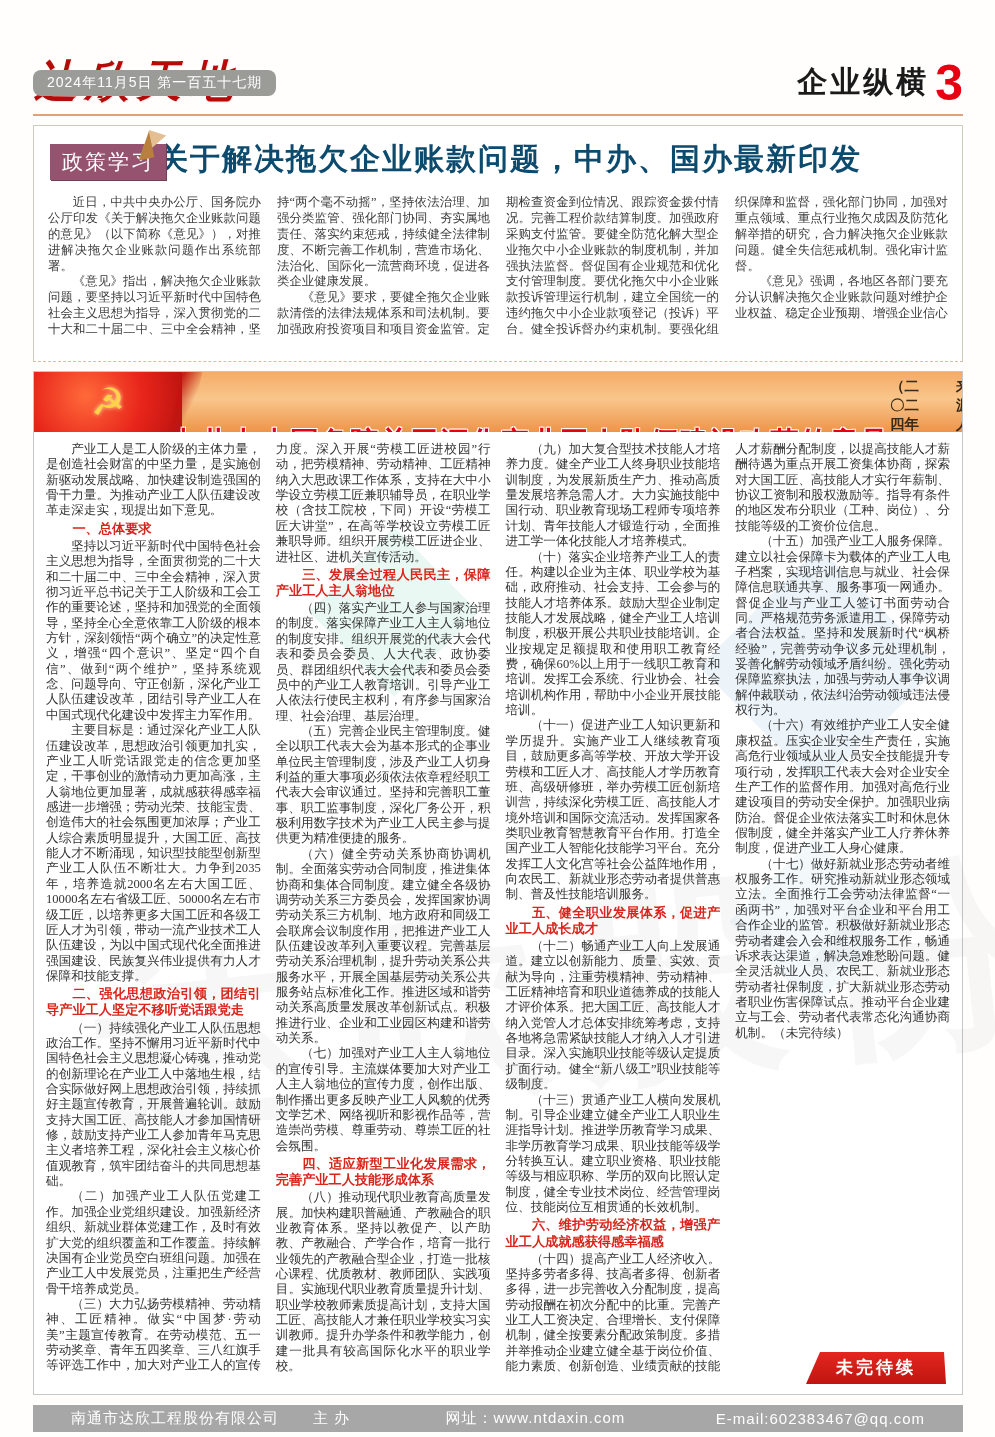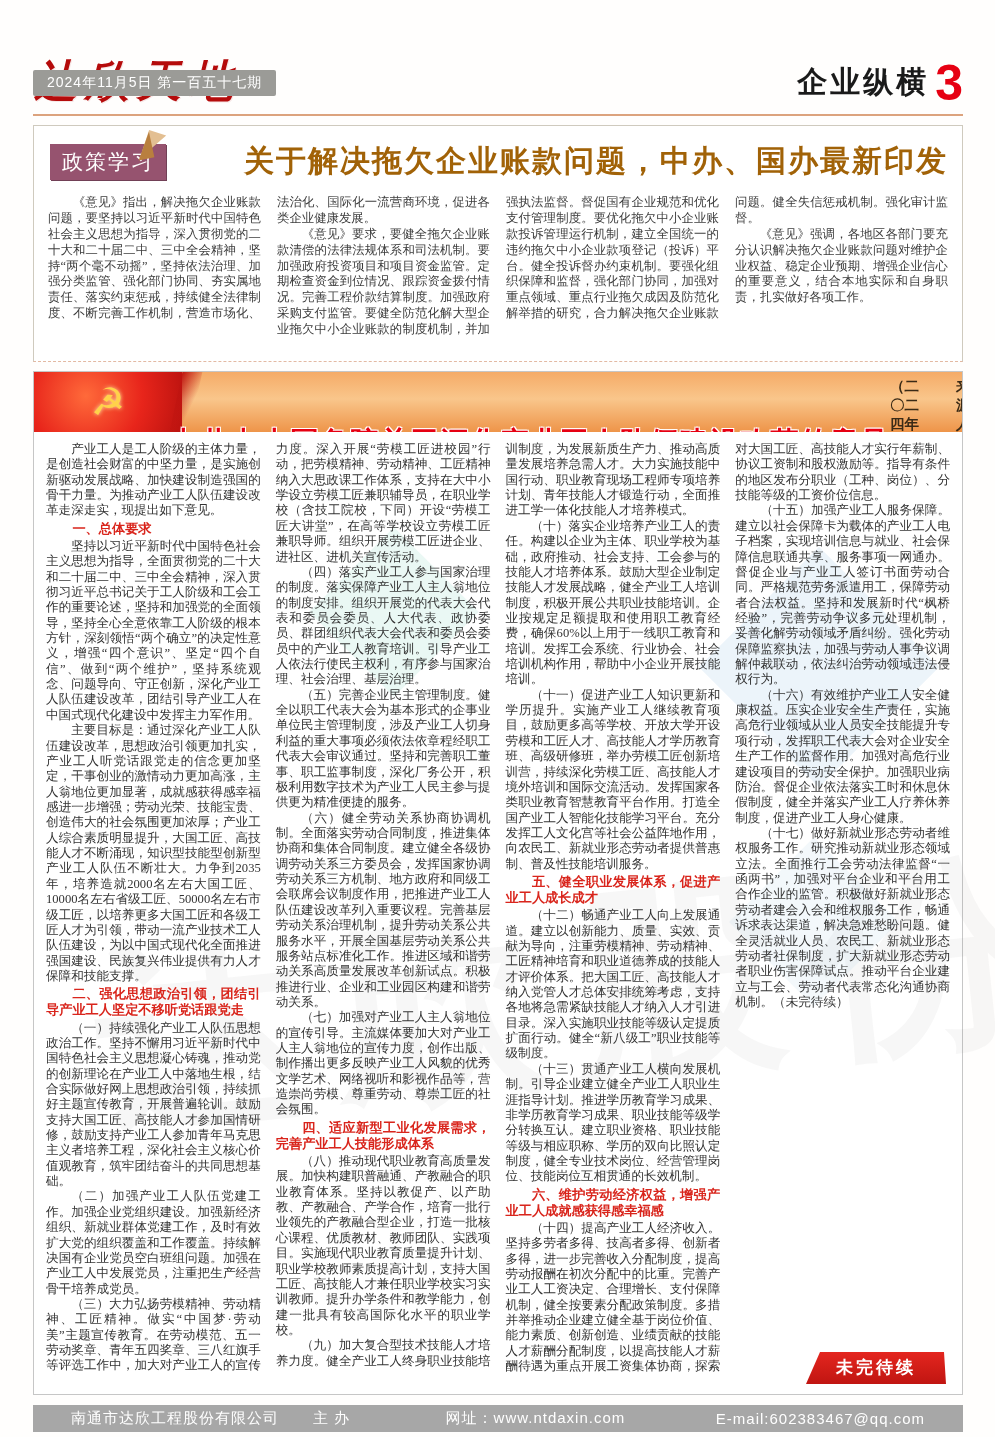--- a/index.html
+++ b/index.html
@@ -3,40 +3,40 @@
 <meta charset="utf-8">
 <style>
   html,body{margin:0;padding:0;background:#e9e7e2;}
   .page{position:relative;width:995px;height:1437px;margin:0 auto;background:#fffefd;
         font-family:"Liberation Serif",serif;overflow:hidden;}
   .content{position:absolute;left:33px;right:32px;top:57px;}
 
   
   .header{position:relative;height:52px;}
   .issue-badge{position:absolute;left:0;top:13px;background:#9b9b97;color:#fff;
-        font-family:"Liberation Sans",sans-serif;font-size:14px;padding:4px 14px;border-radius:2px;letter-spacing:1px;}
+        font-family:"Liberation Sans",sans-serif;font-size:14px;padding:4px 14px;border-radius:8px;letter-spacing:1px;}
   .masthead{text-align:left;font-size:44px;line-height:50px;color:#b50b0b;font-weight:bold;
         font-style:italic;letter-spacing:8px;text-shadow:1px 1px 0 #d98c8c33;}
   .section-group{position:absolute;right:0;top:2px;display:flex;align-items:flex-end;}
   .section-title{font-family:"Liberation Sans",sans-serif;font-weight:bold;font-size:30px;color:#1a1a1a;letter-spacing:3px;line-height:46px;}
   .page-number{font-family:"Liberation Sans",sans-serif;font-weight:bold;font-size:50px;color:#e60012;line-height:44px;margin-left:6px;}
   .header-rule{border:none;border-top:2px solid #dca37e;margin:5px 0 9px 0;}
 
   
   .policy-box{position:relative;border:1px solid #cfcabe;border-bottom:1px dashed #e3b9a2;
         padding:10px 14px 8px 14px;background:#fff;}
   .policy-head{position:relative;height:50px;}
   .policy-tag{position:absolute;left:2px;top:8px;background:#96536f;color:#fff;
         font-family:"Liberation Sans",sans-serif;font-size:21px;padding:4px 12px;letter-spacing:2px;box-shadow:1px 1px 0 #714056;}
   .origami{position:absolute;left:96px;top:-4px;width:0;height:0;border-left:18px solid #e3bf92;
         border-bottom:30px solid transparent;transform:rotate(18deg);}
   .origami::after{content:"";position:absolute;left:-26px;top:4px;width:0;height:0;
         border-right:16px solid #b97f3e;border-top:26px solid transparent;transform:rotate(-30deg);display:block;}
-  .policy-title{text-align:right;padding-left:110px;font-family:Liberation Sans, sans-serif;
-        font-weight:bold;font-size:30px;line-height:50px;color:#a16207;letter-spacing:2px;}
+  .policy-title{text-align:left;padding-left:110px;font-family:Liberation Mono, monospace;
+        font-weight:bold;font-size:30px;line-height:50px;color:#0c4a6e;letter-spacing:2px;}
   .policy-cols{margin-top:9px;column-count:4;column-gap:16px;column-fill:auto;height:158px;overflow:hidden;
         font-size:12.4px;line-height:1.28;text-align:justify;color:#3c3c3c;}
   .policy-cols p{margin:0;text-indent:2em;}
 
   
   .main-box{position:relative;margin-top:9px;border:1px solid #c6c6c6;background:#fff;}
   .banner{position:relative;height:60px;background:linear-gradient(180deg,#f5ab67 0%,#f9c68b 45%,#ee9449 100%);
         overflow:hidden;}
   .flag{position:absolute;left:0;top:0;width:148px;height:100%;
         background:radial-gradient(circle at 35% 40%,#ff6a3a,#e8251b 55%,#bf1410 95%);
@@ -98,20 +98,21 @@
     <hr class="header-rule">
 
     <div class="policy-box">
       <div class="policy-head">
         <span class="policy-tag">政策学习</span>
         <span class="origami"></span>
         <div class="policy-title">关于解决拖欠企业账款问题，中办、国办最新印发</div>
       </div>
       <div class="policy-cols">
 
+      <p class="pol-p">近日，中共中央办公厅、国务院办公厅印发《关于解决拖欠企业账款问题的意见》（以下简称《意见》），对推进解决拖欠企业账款问题作出系统部署。</p>
           <p class="pol-p">《意见》指出，解决拖欠企业账款问题，要坚持以习近平新时代中国特色社会主义思想为指导，深入贯彻党的二十大和二十届二中、三中全会精神，坚持“两个毫不动摇”，坚持依法治理、加强分类监管、强化部门协同、夯实属地责任、落实约束惩戒，持续健全法律制度、不断完善工作机制，营造市场化、法治化、国际化一流营商环境，促进各类企业健康发展。</p>
           <p class="pol-p">《意见》要求，要健全拖欠企业账款清偿的法律法规体系和司法机制。要加强政府投资项目和项目资金监管。定期检查资金到位情况、跟踪资金拨付情况。完善工程价款结算制度。加强政府采购支付监管。要健全防范化解大型企业拖欠中小企业账款的制度机制，并加强执法监督。督促国有企业规范和优化支付管理制度。要优化拖欠中小企业账款投诉管理运行机制，建立全国统一的违约拖欠中小企业款项登记（投诉）平台。健全投诉督办约束机制。要强化组织保障和监督，强化部门协同，加强对重点领域、重点行业拖欠成因及防范化解举措的研究，合力解决拖欠企业账款问题。健全失信惩戒机制。强化审计监督。</p>
           <p class="pol-p">《意见》强调，各地区各部门要充分认识解决拖欠企业账款问题对维护企业权益、稳定企业预期、增强企业信心的重要意义，结合本地实际和自身职责，扎实做好各项工作。</p>
         </div>
     </div>
 
     <div class="main-box">
       <div class="banner">
         <div class="flag">
           <span class="emblem">☭</span>
@@ -132,20 +133,21 @@
         <div class="wm wm-diamond wm-d3"></div>
         <div class="body-cols">
             <p class="body-p">产业工人是工人阶级的主体力量，是创造社会财富的中坚力量，是实施创新驱动发展战略、加快建设制造强国的骨干力量。为推动产业工人队伍建设改革走深走实，现提出如下意见。</p>
             <p class="body-h">一、总体要求</p>
             <p class="body-p">坚持以习近平新时代中国特色社会主义思想为指导，全面贯彻党的二十大和二十届二中、三中全会精神，深入贯彻习近平总书记关于工人阶级和工会工作的重要论述，坚持和加强党的全面领导，坚持全心全意依靠工人阶级的根本方针，深刻领悟“两个确立”的决定性意义，增强“四个意识”、坚定“四个自信”、做到“两个维护”，坚持系统观念、问题导向、守正创新，深化产业工人队伍建设改革，团结引导产业工人在中国式现代化建设中发挥主力军作用。</p>
             <p class="body-p">主要目标是：通过深化产业工人队伍建设改革，思想政治引领更加扎实，产业工人听党话跟党走的信念更加坚定，干事创业的激情动力更加高涨，主人翁地位更加显著，成就感获得感幸福感进一步增强；劳动光荣、技能宝贵、创造伟大的社会氛围更加浓厚；产业工人综合素质明显提升，大国工匠、高技能人才不断涌现，知识型技能型创新型产业工人队伍不断壮大。力争到2035年，培养造就2000名左右大国工匠、10000名左右省级工匠、50000名左右市级工匠，以培养更多大国工匠和各级工匠人才为引领，带动一流产业技术工人队伍建设，为以中国式现代化全面推进强国建设、民族复兴伟业提供有力人才保障和技能支撑。</p>
             <p class="body-h">二、强化思想政治引领，团结引导产业工人坚定不移听党话跟党走</p>
             <p class="body-p">（一）持续强化产业工人队伍思想政治工作。坚持不懈用习近平新时代中国特色社会主义思想凝心铸魂，推动党的创新理论在产业工人中落地生根，结合实际做好网上思想政治引领，持续抓好主题宣传教育，开展普遍轮训。鼓励支持大国工匠、高技能人才参加国情研修，鼓励支持产业工人参加青年马克思主义者培养工程，深化社会主义核心价值观教育，筑牢团结奋斗的共同思想基础。</p>
             <p class="body-p">（二）加强产业工人队伍党建工作。加强企业党组织建设。加强新经济组织、新就业群体党建工作，及时有效扩大党的组织覆盖和工作覆盖。持续解决国有企业党员空白班组问题。加强在产业工人中发展党员，注重把生产经营骨干培养成党员。</p>
             <p class="body-p">（三）大力弘扬劳模精神、劳动精神、工匠精神。做实“中国梦·劳动美”主题宣传教育。在劳动模范、五一劳动奖章、青年五四奖章、三八红旗手等评选工作中，加大对产业工人的宣传力度。深入开展“劳模工匠进校园”行动，把劳模精神、劳动精神、工匠精神纳入大思政课工作体系，支持在大中小学设立劳模工匠兼职辅导员，在职业学校（含技工院校，下同）开设“劳模工匠大讲堂”，在高等学校设立劳模工匠兼职导师。组织开展劳模工匠进企业、进社区、进机关宣传活动。</p>
+            <p class="body-h">三、发展全过程人民民主，保障产业工人主人翁地位</p>
             <p class="body-p">（四）落实产业工人参与国家治理的制度。落实保障产业工人主人翁地位的制度安排。组织开展党的代表大会代表和委员会委员、人大代表、政协委员、群团组织代表大会代表和委员会委员中的产业工人教育培训。引导产业工人依法行使民主权利，有序参与国家治理、社会治理、基层治理。</p>
             <p class="body-p">（五）完善企业民主管理制度。健全以职工代表大会为基本形式的企事业单位民主管理制度，涉及产业工人切身利益的重大事项必须依法依章程经职工代表大会审议通过。坚持和完善职工董事、职工监事制度，深化厂务公开，积极利用数字技术为产业工人民主参与提供更为精准便捷的服务。</p>
             <p class="body-p">（六）健全劳动关系协商协调机制。全面落实劳动合同制度，推进集体协商和集体合同制度。建立健全各级协调劳动关系三方委员会，发挥国家协调劳动关系三方机制、地方政府和同级工会联席会议制度作用，把推进产业工人队伍建设改革列入重要议程。完善基层劳动关系治理机制，提升劳动关系公共服务水平，开展全国基层劳动关系公共服务站点标准化工作。推进区域和谐劳动关系高质量发展改革创新试点。积极推进行业、企业和工业园区构建和谐劳动关系。</p>
             <p class="body-p">（七）加强对产业工人主人翁地位的宣传引导。主流媒体要加大对产业工人主人翁地位的宣传力度，创作出版、制作播出更多反映产业工人风貌的优秀文学艺术、网络视听和影视作品等，营造崇尚劳模、尊重劳动、尊崇工匠的社会氛围。</p>
             <p class="body-h">四、适应新型工业化发展需求，完善产业工人技能形成体系</p>
             <p class="body-p">（八）推动现代职业教育高质量发展。加快构建职普融通、产教融合的职业教育体系。坚持以教促产、以产助教、产教融合、产学合作，培育一批行业领先的产教融合型企业，打造一批核心课程、优质教材、教师团队、实践项目。实施现代职业教育质量提升计划、职业学校教师素质提高计划，支持大国工匠、高技能人才兼任职业学校实习实训教师。提升办学条件和教学能力，创建一批具有较高国际化水平的职业学校。</p>
             <p class="body-p">（九）加大复合型技术技能人才培养力度。健全产业工人终身职业技能培训制度，为发展新质生产力、推动高质量发展培养急需人才。大力实施技能中国行动、职业教育现场工程师专项培养计划、青年技能人才锻造行动，全面推进工学一体化技能人才培养模式。</p>
             <p class="body-p">（十）落实企业培养产业工人的责任。构建以企业为主体、职业学校为基础，政府推动、社会支持、工会参与的技能人才培养体系。鼓励大型企业制定技能人才发展战略，健全产业工人培训制度，积极开展公共职业技能培训。企业按规定足额提取和使用职工教育经费，确保60%以上用于一线职工教育和培训。发挥工会系统、行业协会、社会培训机构作用，帮助中小企业开展技能培训。</p>
             <p class="body-p">（十一）促进产业工人知识更新和学历提升。实施产业工人继续教育项目，鼓励更多高等学校、开放大学开设劳模和工匠人才、高技能人才学历教育班、高级研修班，举办劳模工匠创新培训营，持续深化劳模工匠、高技能人才境外培训和国际交流活动。发挥国家各类职业教育智慧教育平台作用。打造全国产业工人智能化技能学习平台。充分发挥工人文化宫等社会公益阵地作用，向农民工、新就业形态劳动者提供普惠制、普及性技能培训服务。</p>
             <p class="body-h">五、健全职业发展体系，促进产业工人成长成才</p>

